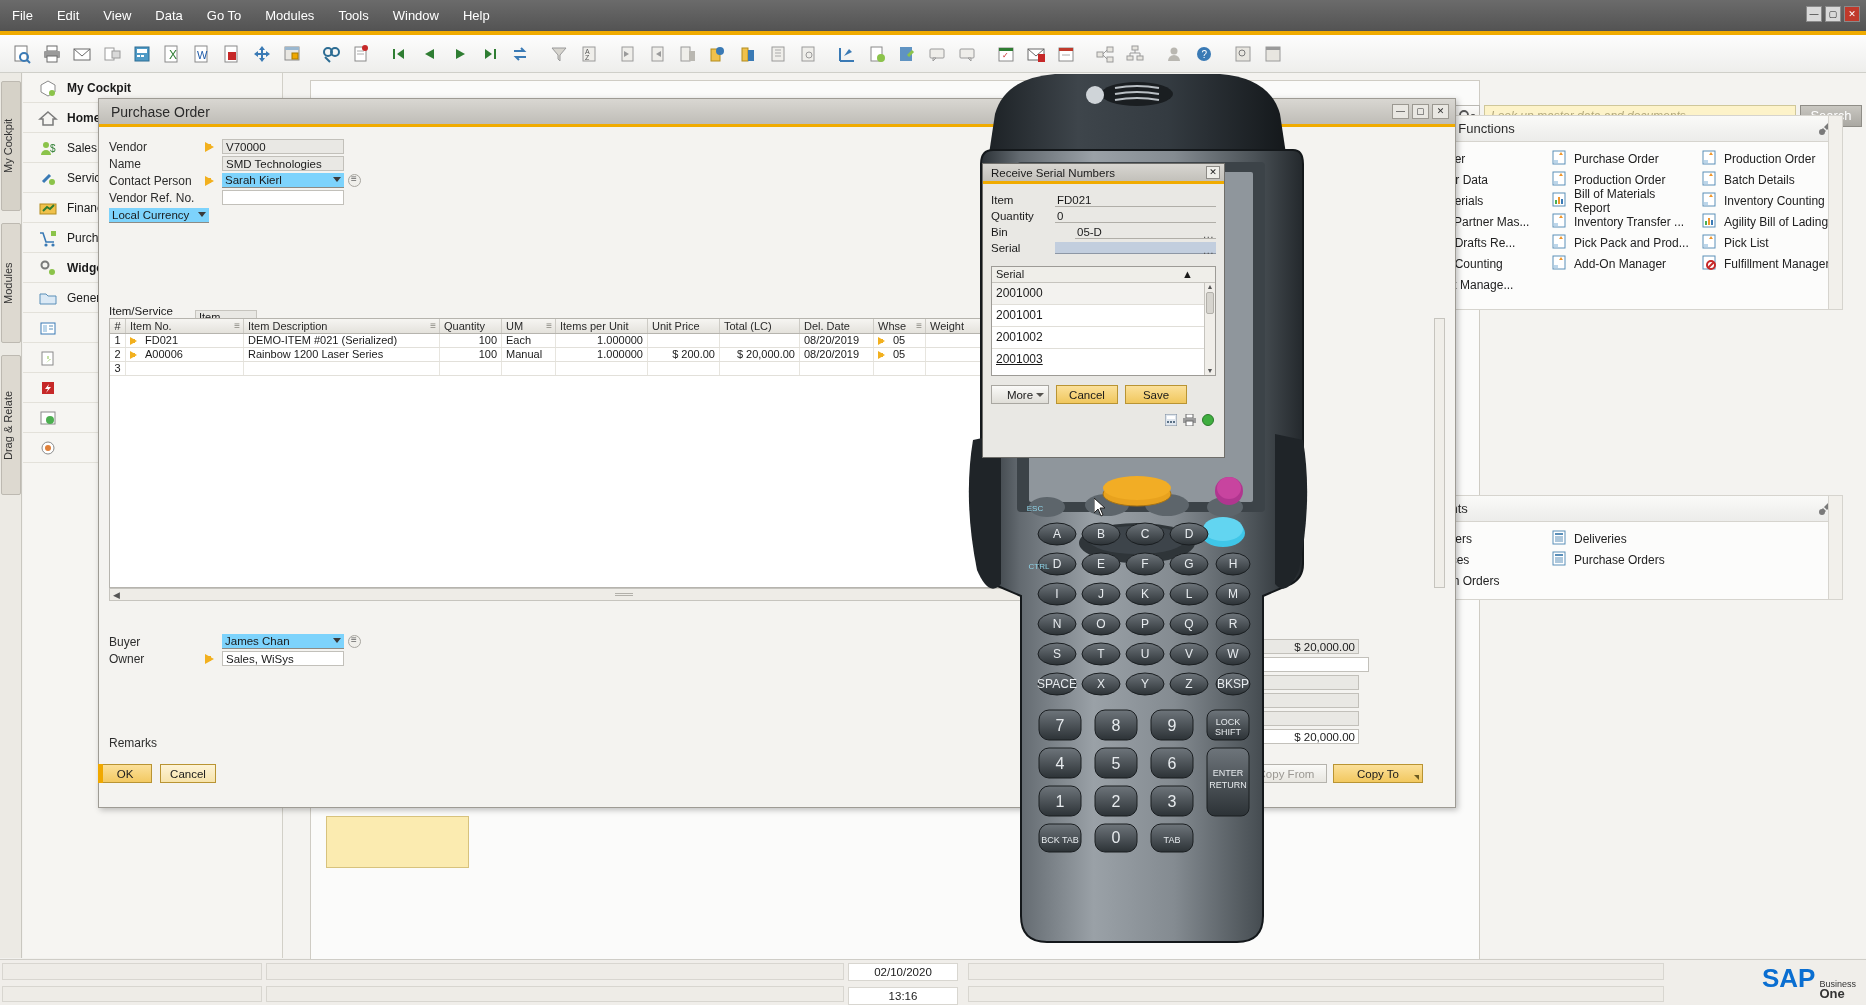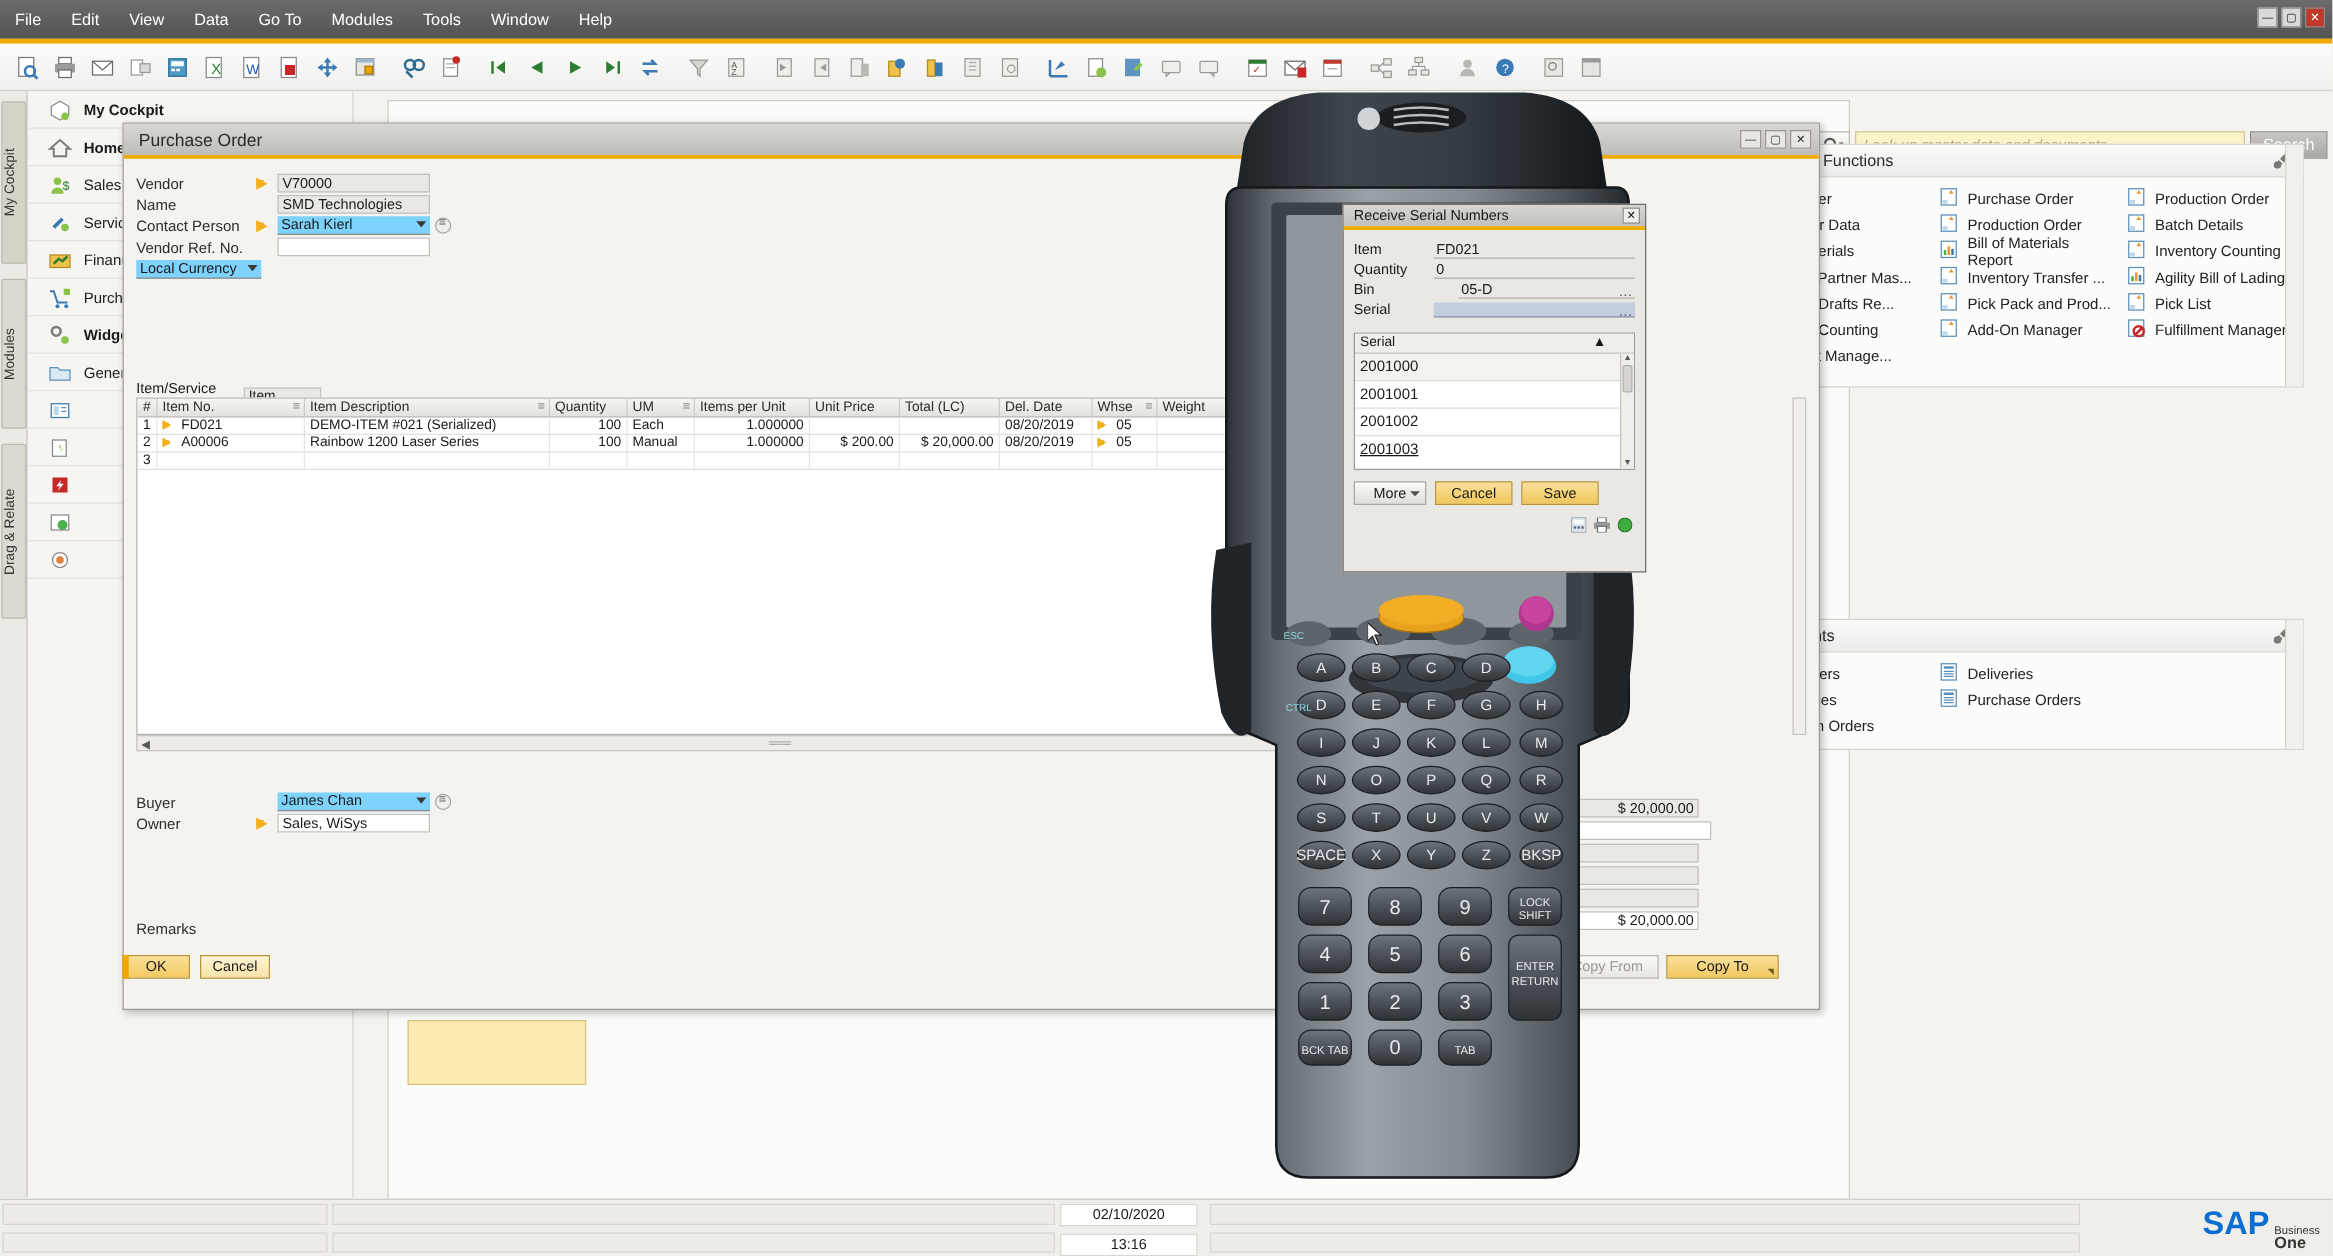--- a/index.html
+++ b/index.html
@@ -240,21 +240,21 @@
     position:absolute; left:0; bottom:0; width:1866px; height:46px;
     background:#f0eeea; border-top:1px solid #cfcdc7; display:flex; align-items:stretch;
   }
   .sbcell{ border:1px solid #d8d6d0; background:#eeece7; margin:3px 2px; }
   .sbdate{ width:110px; text-align:center; font-size:11.5px; background:#fff; border:1px solid #d8d6d0; margin:3px 2px;}
   .sapone{ position:absolute; right:10px; bottom:6px; display:flex; align-items:baseline; gap:4px; }
 
   
   .device{ position:absolute; left:955px; top:70px; width:365px; height:910px; }
   .dlg{
-    position:absolute; left:1074px; top:163px; width:243px; height:138px;
+    position:absolute; left:982px; top:163px; width:243px; height:138px;
   }
 </style>
 </head>
 <body>
 
 <div class="menubar">
   <div class="mi">File</div>
   <div class="mi">Edit</div>
   <div class="mi">View</div>
   <div class="mi">Data</div>

